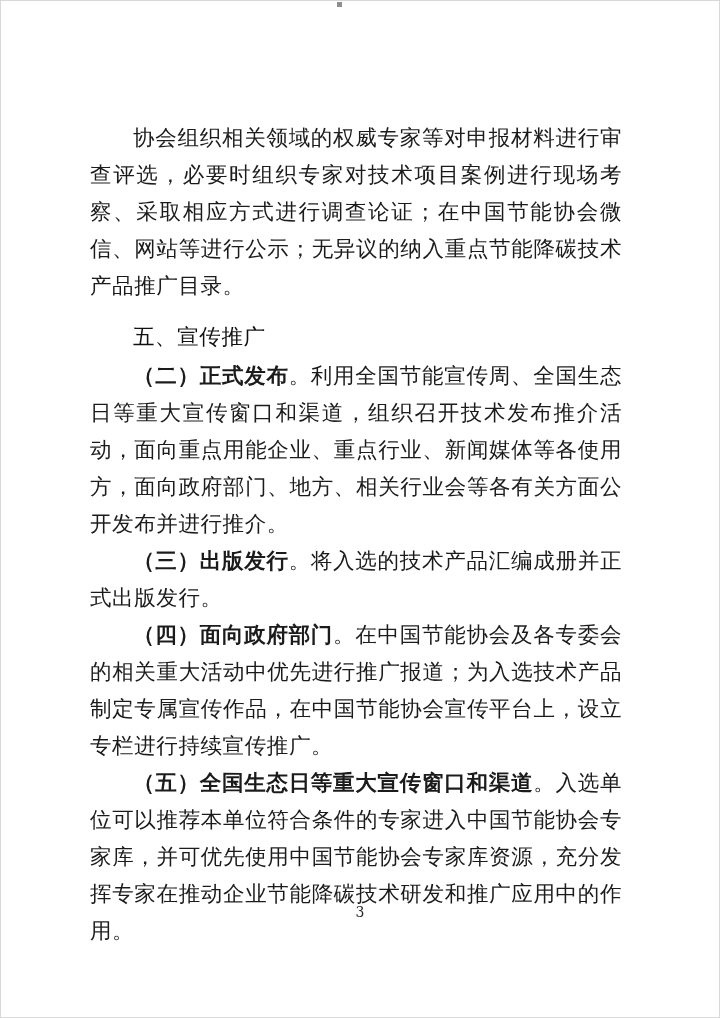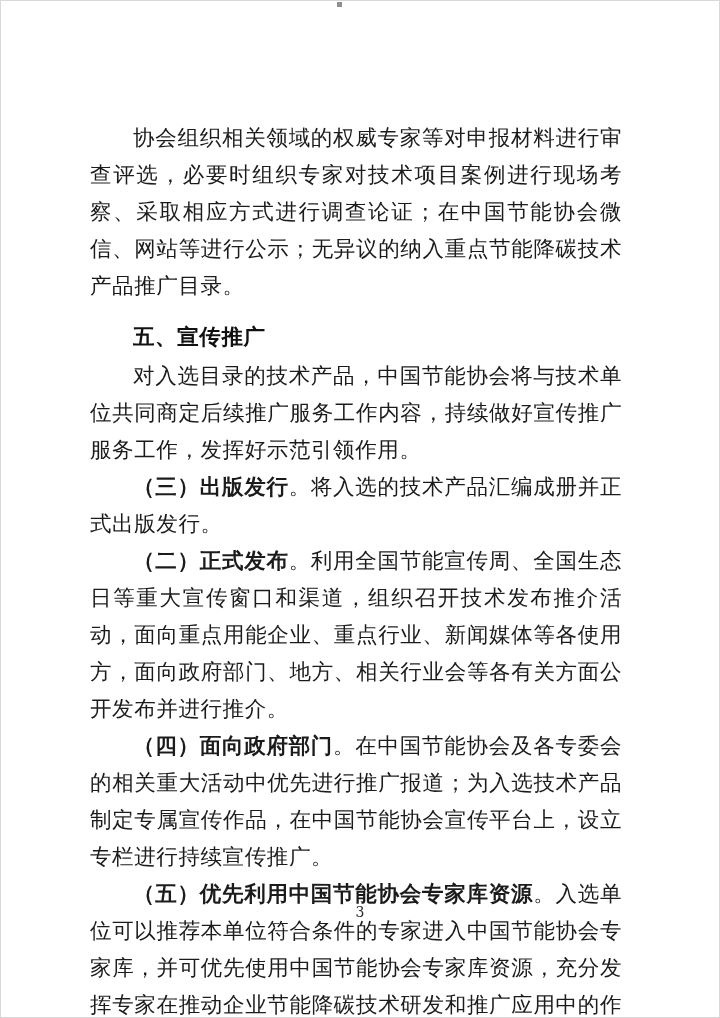--- a/index.html
+++ b/index.html
@@ -44,21 +44,21 @@
     text-justify: inter-character;
     text-indent: 2em;
     letter-spacing: 0.6px;
     font-family: "DejaVu Serif", "Liberation Serif", serif;
   }
   .heading {
     margin: 10px 0 2px 0;
     font-size: 21.5px;
     line-height: 37px;
     color: #111111;
-    font-weight: bold;
+    font-weight: normal;
     text-indent: 2em;
     letter-spacing: 0.6px;
     font-family: "DejaVu Sans", "Liberation Sans", sans-serif;
   }
   .lead {
     font-weight: bold;
     letter-spacing: 0.6px;
   }
   .page-number {
     position: absolute;
@@ -80,28 +80,27 @@
   <div class="scan-artifact"></div>
 
   <div class="content">
 
     <p class="para">协会组织相关领域的权威专家等对申报材料进行审查评选，必要时组织专家对技术项目案例进行现场考察、采取相应方式进行调查论证；在中国节能协会微信、网站等进行公示；无异议的纳入重点节能降碳技术产品推广目录。</p>
 
     <div class="spacer-sm"></div>
 
     <p class="heading">五、宣传推广</p>
 
-    <p class="para">对入选目录的技术产品，中国节能协会将与技术单位共同商定后续推广服务工作内容，持续做好宣传推广服务工作，发挥好示范引领作用。</p>
 
+
+    <p class="para"><span class="lead">（二）正式发布</span><span>。利用全国节能宣传周、全国生态日等重大宣传窗口和渠道，组织召开技术发布推介活动，面向重点用能企业、重点行业、新闻媒体等各使用方，面向政府部门、地方、相关行业会等各有关方面公开发布并进行推介。</span></p>
 
     <p class="para"><span class="lead">（三）出版发行</span><span>。将入选的技术产品汇编成册并正式出版发行。</span></p>
 
-    <p class="para"><span class="lead">（二）正式发布</span><span>。利用全国节能宣传周、全国生态日等重大宣传窗口和渠道，组织召开技术发布推介活动，面向重点用能企业、重点行业、新闻媒体等各使用方，面向政府部门、地方、相关行业会等各有关方面公开发布并进行推介。</span></p>
-
     <p class="para"><span class="lead">（四）面向政府部门</span><span>。在中国节能协会及各专委会的相关重大活动中优先进行推广报道；为入选技术产品制定专属宣传作品，在中国节能协会宣传平台上，设立专栏进行持续宣传推广。</span></p>
 
-    <p class="para"><span class="lead">（五）优先利用中国节能协会专家库资源</span><span>。入选单位可以推荐本单位符合条件的专家进入中国节能协会专家库，并可优先使用中国节能协会专家库资源，充分发挥专家在推动企业节能降碳技术研发和推广应用中的作用。</span></p>
+    <p class="para"><span class="lead">（五）全国生态日等重大宣传窗口和渠道</span><span>。入选单位可以推荐本单位符合条件的专家进入中国节能协会专家库，并可优先使用中国节能协会专家库资源，充分发挥专家在推动企业节能降碳技术研发和推广应用中的作用。</span></p>
 
   </div>
 
   <div class="page-number">3</div>
 
 </div>
 
 </body></html>

